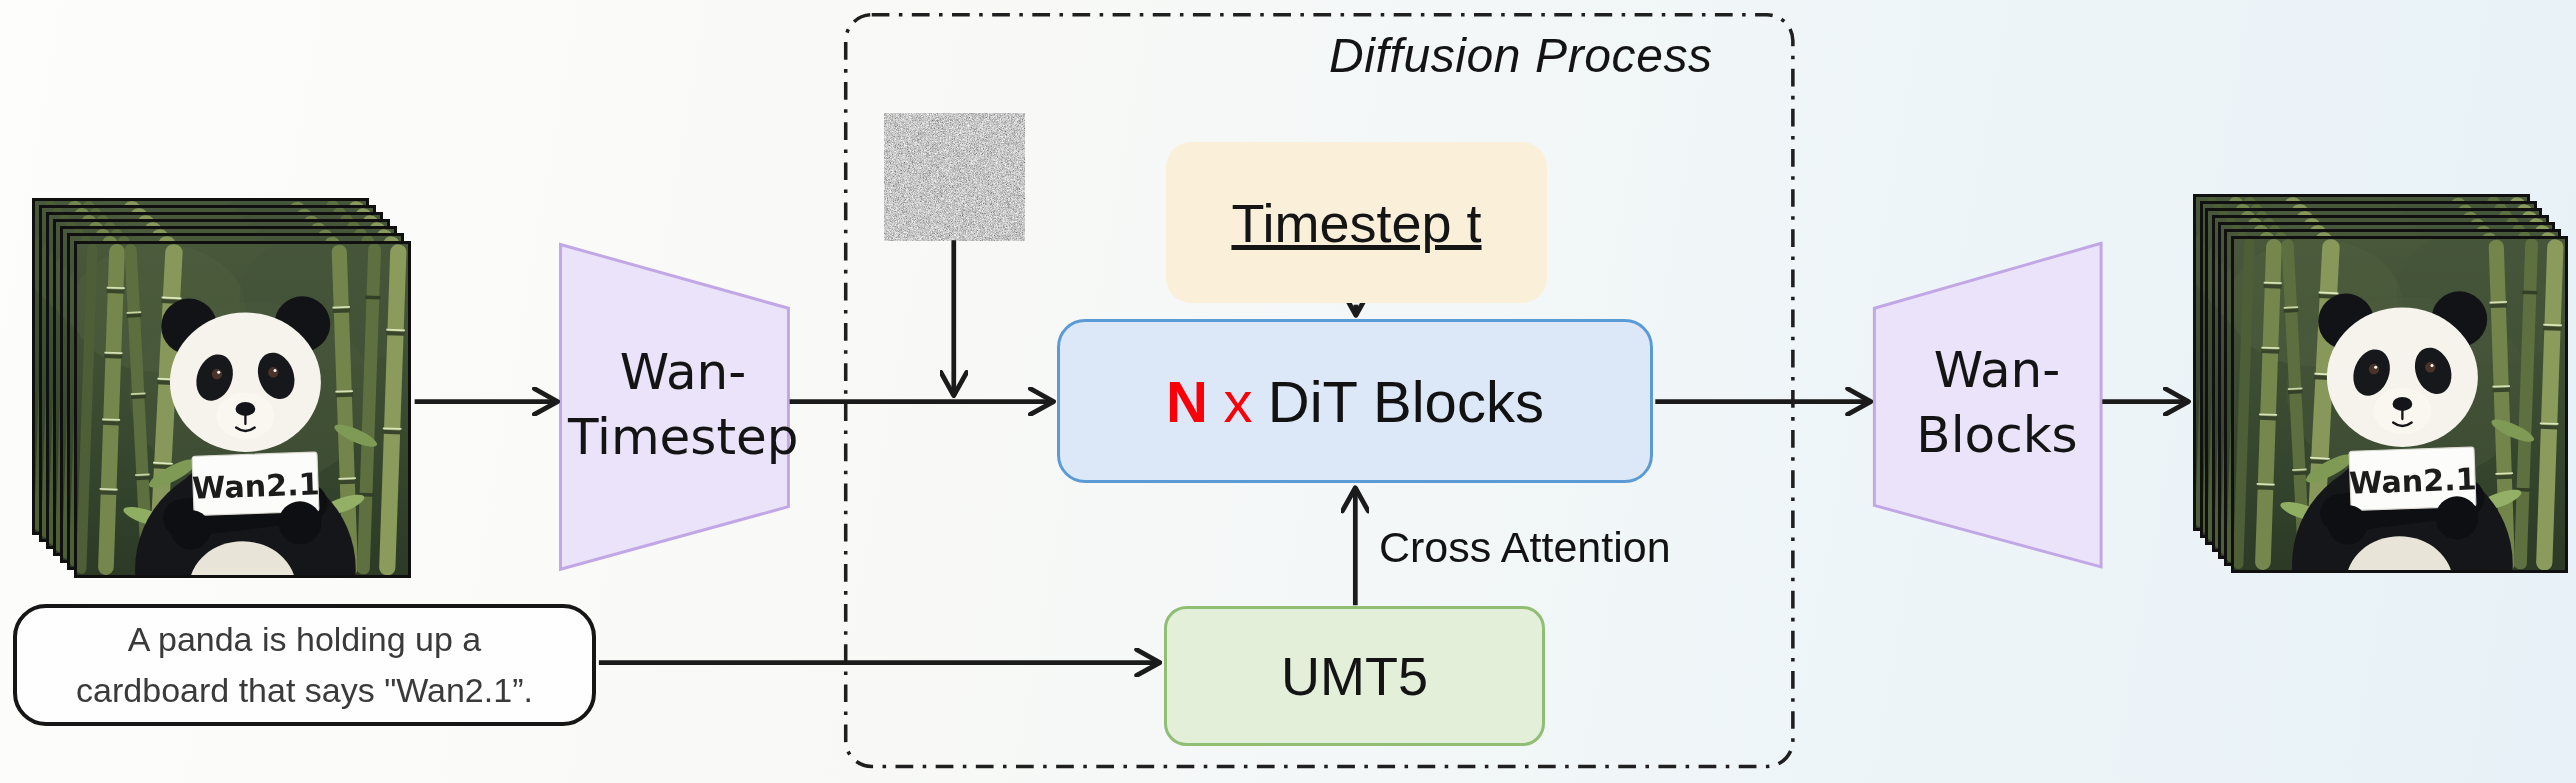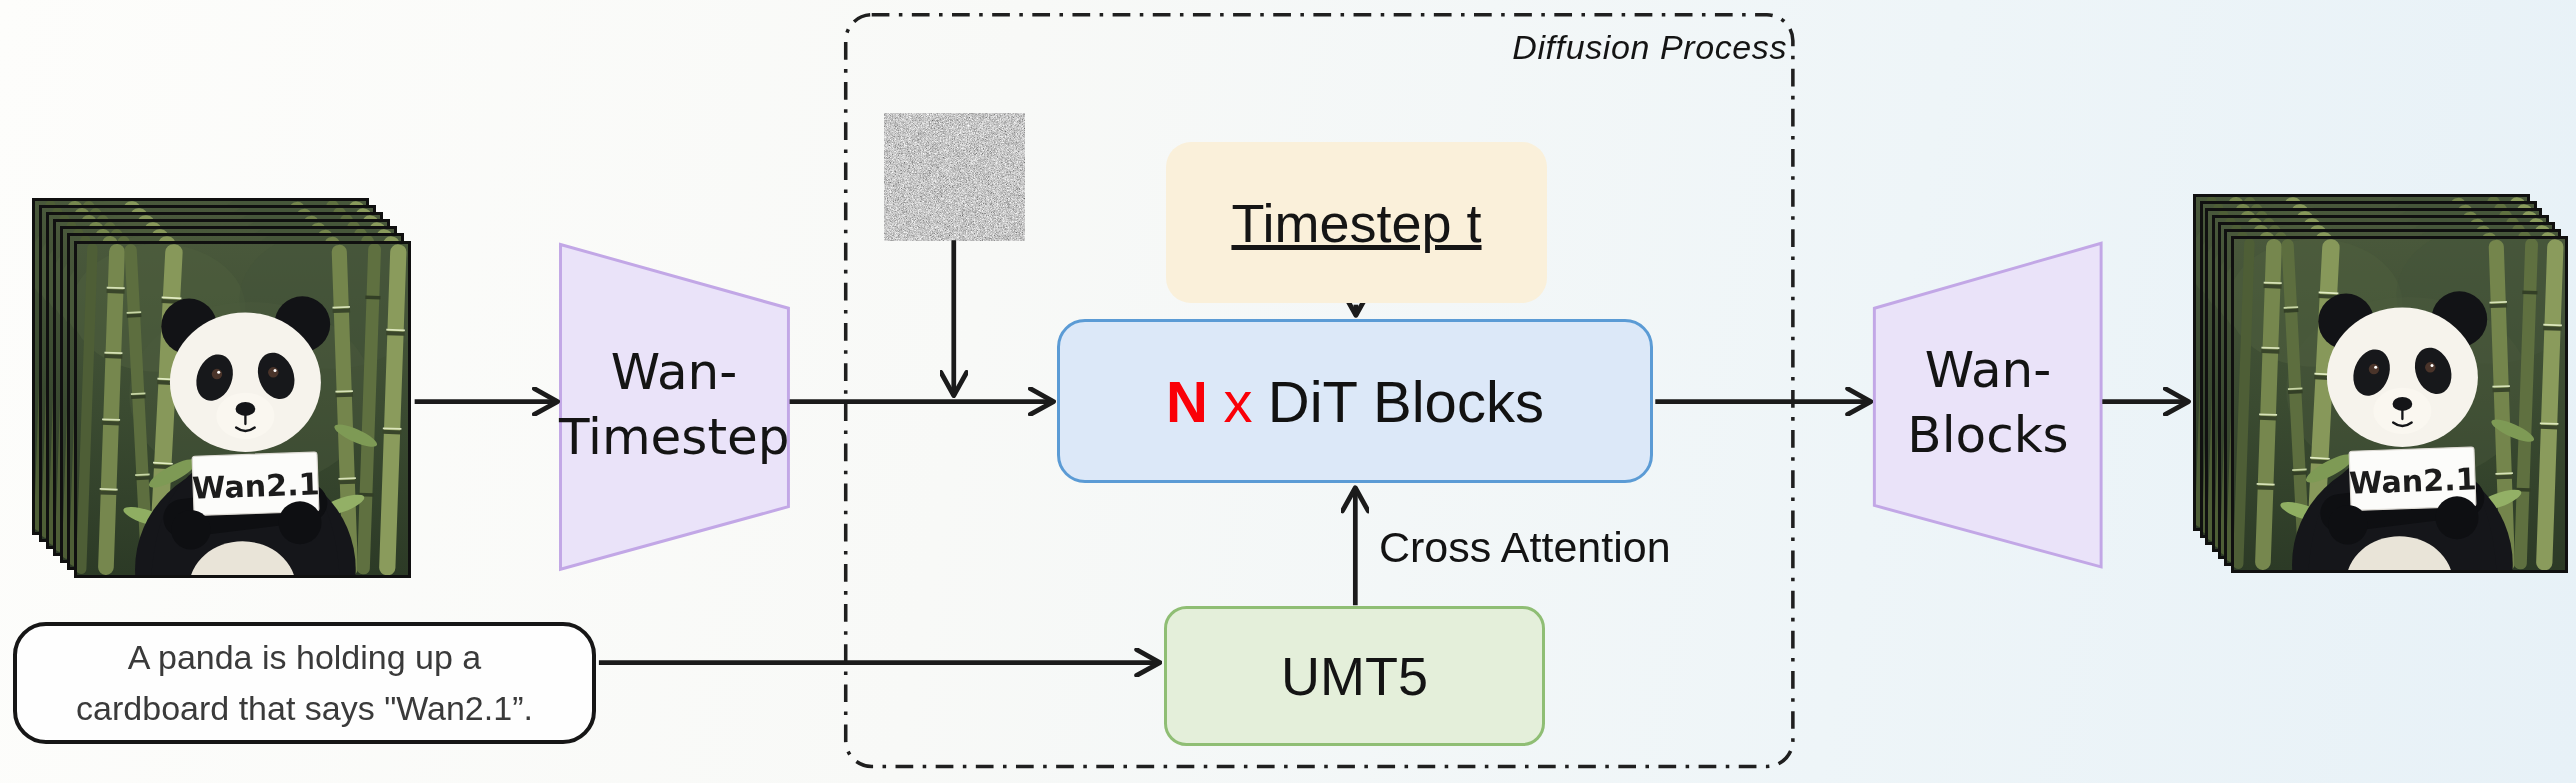--- a/index.html
+++ b/index.html
@@ -2,35 +2,35 @@
 <html style="--arrow: #1b1b1b; --boundary: #1f1f1f; --encoder_fill: #eae3f9; --encoder_border: #c2a7e6; --timestep_fill: #faf0da; --dit_fill: #dce8f8; --dit_border: #5b9bd5; --umt5_fill: #e4efda; --umt5_border: #8fbe74; --n_red: #fa0008;font-size:9.4px"><head>
 <meta charset="utf-8">
 <style>
   html,body{margin:0;padding:0;}
   body{width:2576px;height:783px;font-family:"Liberation Sans",sans-serif;}
   .stage{position:relative;width:2576px;height:783px;overflow:hidden;
     background:linear-gradient(100deg,#fdfdfb 0%,#f8f9f7 38%,#eef5f8 72%,#e7f1f7 100%);}
   .overlay{position:absolute;left:0;top:0;width:2576px;height:783px;z-index:1;}
   .lbl{position:absolute;z-index:3;color:#111;}
   .box{position:absolute;z-index:2;display:flex;align-items:center;justify-content:center;box-sizing:border-box;}
-  .diff-title{left:1329px;top:28px;width:458px;text-align:right;font-size:34px;font-style:italic;
+  .diff-title{left:1329px;top:28px;width:458px;text-align:left;font-size:48px;font-style:italic;
     color:#141414;letter-spacing:0.6px;}
   .box-timestep{left:1166px;top:142px;width:381px;height:161px;background:var(--timestep_fill,#faf0da);
     border-radius:25px;font-size:54px;color:#151515;text-decoration:underline;}
   .box-dit{left:1057px;top:319px;width:596px;height:164px;background:var(--dit_fill,#dce8f8);
     border:3.5px solid var(--dit_border,#5b9bd5);border-radius:28px;font-size:58px;color:#121212;}
   .box-dit .n{color:var(--n_red,#fa0008);font-weight:bold;}
   .box-dit .x{color:var(--n_red,#fa0008);font-weight:normal;margin:0 15.4px;}
   .box-umt5{left:1164px;top:606px;width:381px;height:140px;background:var(--umt5_fill,#e4efda);
     border:3px solid var(--umt5_border,#8fbe74);border-radius:22.4px;font-size:54px;color:#141414;}
   .cross-attn{left:1379px;top:523px;font-size:43px;color:#131313;}
   .box-prompt{left:13px;top:604px;width:583px;height:122px;background:#fefefe;border:4.1px solid #161616;
-    border-radius:33px;flex-direction:column;font-size:34px;line-height:1.5;color:#3a3a3a;margin-top:18px;}
+    border-radius:33px;flex-direction:column;font-size:34px;line-height:1.5;color:#3a3a3a;}
   .enc-label,.dec-label{position:absolute;z-index:3;width:230px;text-align:center;
-    font-family:"DejaVu Sans",sans-serif;font-size:50px;line-height:1.3;color:#141414;}
+    font-family:"DejaVu Sans",sans-serif;font-size:50px;line-height:1.3;color:#141414;margin-left:9px;}
   .enc-label{left:559px;top:340px;}
   .dec-label{left:1873px;top:338px;}
   .stack{position:absolute;z-index:2;}
   .stack-left{left:32px;top:198px;width:384px;height:384px;}
   .stack-right{left:2193px;top:194px;width:384px;height:384px;}
   .frame{position:absolute;width:337px;height:337px;border:3px solid #101010;box-sizing:border-box;
     background:#fff;}
   .frame svg{display:block;width:100%;height:100%;}
 </style>
 </head>

